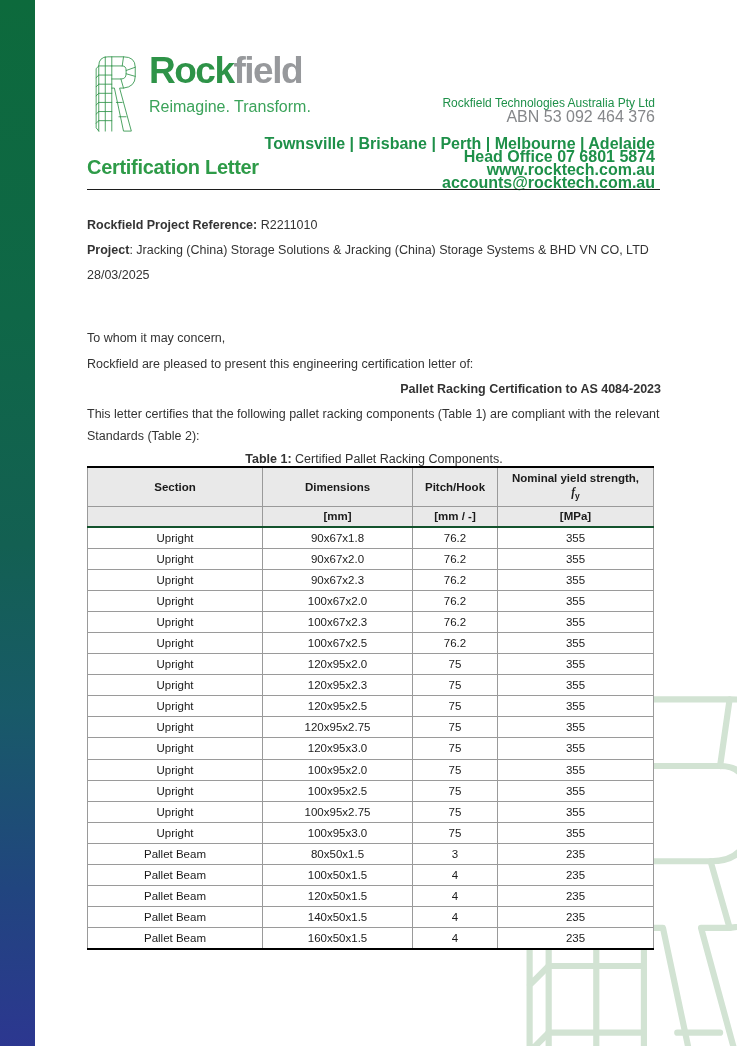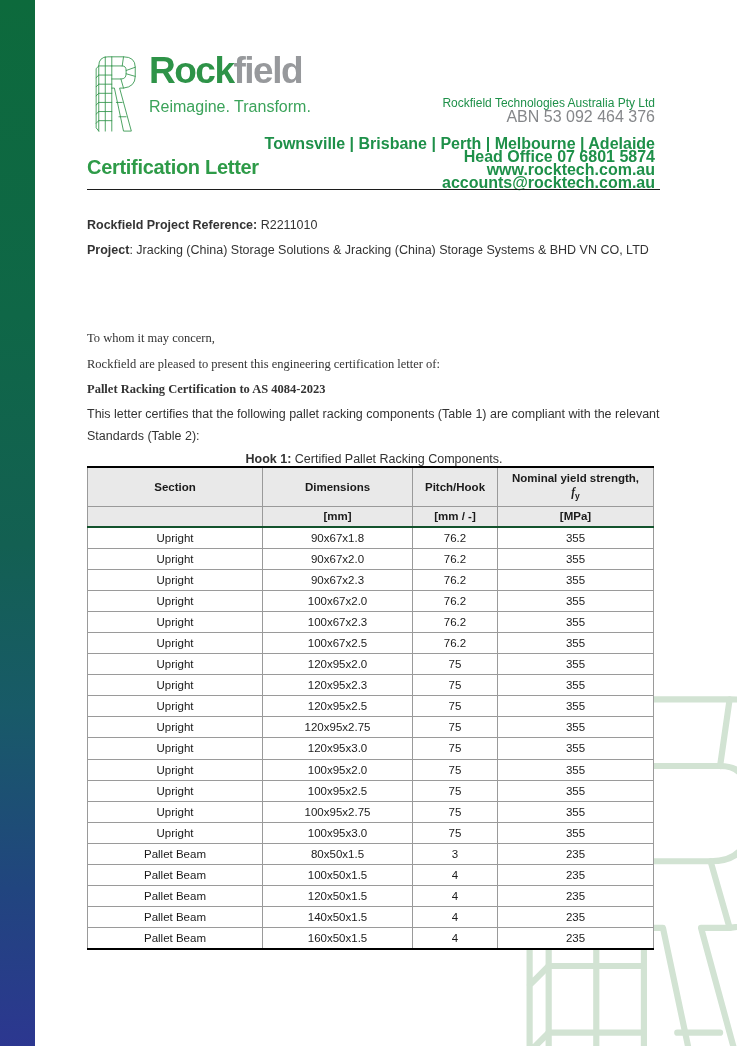--- a/index.html
+++ b/index.html
@@ -39,22 +39,22 @@
     color:#2e9b48; letter-spacing:-0.3px; }
   .title-rule { position:absolute; left:87px; top:189px; width:573px; border-top:1.6px solid #1c1c1c; }
 
   
   .meta { position:absolute; left:87px; top:213px; width:580px; font-size:12.5px; }
   .meta .line { line-height:25px; }
   .meta .lbl { font-weight:bold; }
 
   
   .letter { position:absolute; left:87px; top:326px; width:574px; font-size:12.5px; }
-  .letter .ln { line-height:25.5px;font-family:Liberation Serif, serif; }
-  .cert-title { text-align:left; font-weight:bold; }
+  .letter .ln { line-height:25.5px; }
+  .cert-title { text-align:right; font-weight:bold; }
   .para { line-height:22.5px; }
   .caption { text-align:center; line-height:21px; margin-top:1px; }
   .caption .lbl { font-weight:bold; }
 
   
   table.t1 {
     position:absolute; left:87px; top:466px; width:566px;
     border-collapse:collapse; background:#4c1d95; font-size:11.5px; color:#1a1a1a;
     table-layout:fixed;
   }
@@ -120,28 +120,29 @@
       <div class="g">www.rocktech.com.au</div>
       <div class="g">accounts@rocktech.com.au</div>
     </div>
 
     <div class="doc-title">Certification Letter</div>
     <div class="title-rule"></div>
 
     <div class="meta">
       <div class="line"><span class="lbl">Rockfield Project Reference:</span><span> R2211010</span></div>
       <div class="line"><span class="lbl">Project</span><span>: Jracking (China) Storage Solutions &amp; Jracking (China) Storage Systems &amp; BHD VN CO, LTD</span></div>
+      <div class="line"><span>28/03/2025</span></div>
     </div>
 
     <div class="letter">
       <div class="ln">To whom it may concern,</div>
       <div class="ln">Rockfield are pleased to present this engineering certification letter of:</div>
       <div class="ln cert-title">Pallet Racking Certification to AS 4084-2023</div>
       <div class="para">This letter certifies that the following pallet racking components (Table 1) are compliant with the relevant Standards (Table 2):</div>
-      <div class="caption"><span class="lbl">Hook 1:</span><span> Certified Pallet Racking Components.</span></div>
+      <div class="caption"><span class="lbl">Table 1:</span><span> Certified Pallet Racking Components.</span></div>
     </div>
 
     <table class="t1">
       <colgroup>
           <col class="c0">
           <col class="c1">
           <col class="c2">
           <col class="c3">
         </colgroup>
       <thead>

